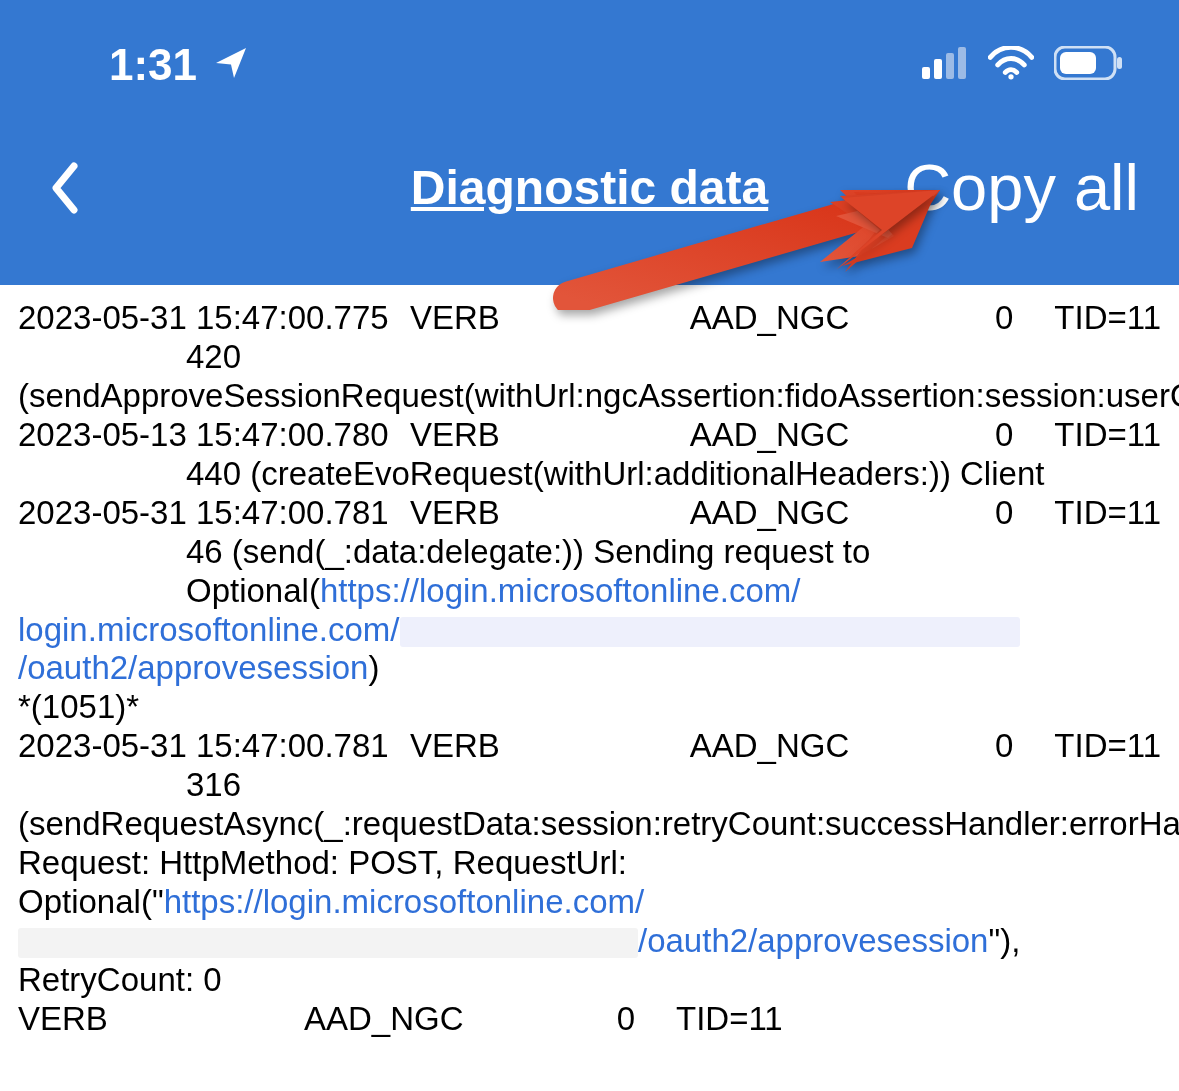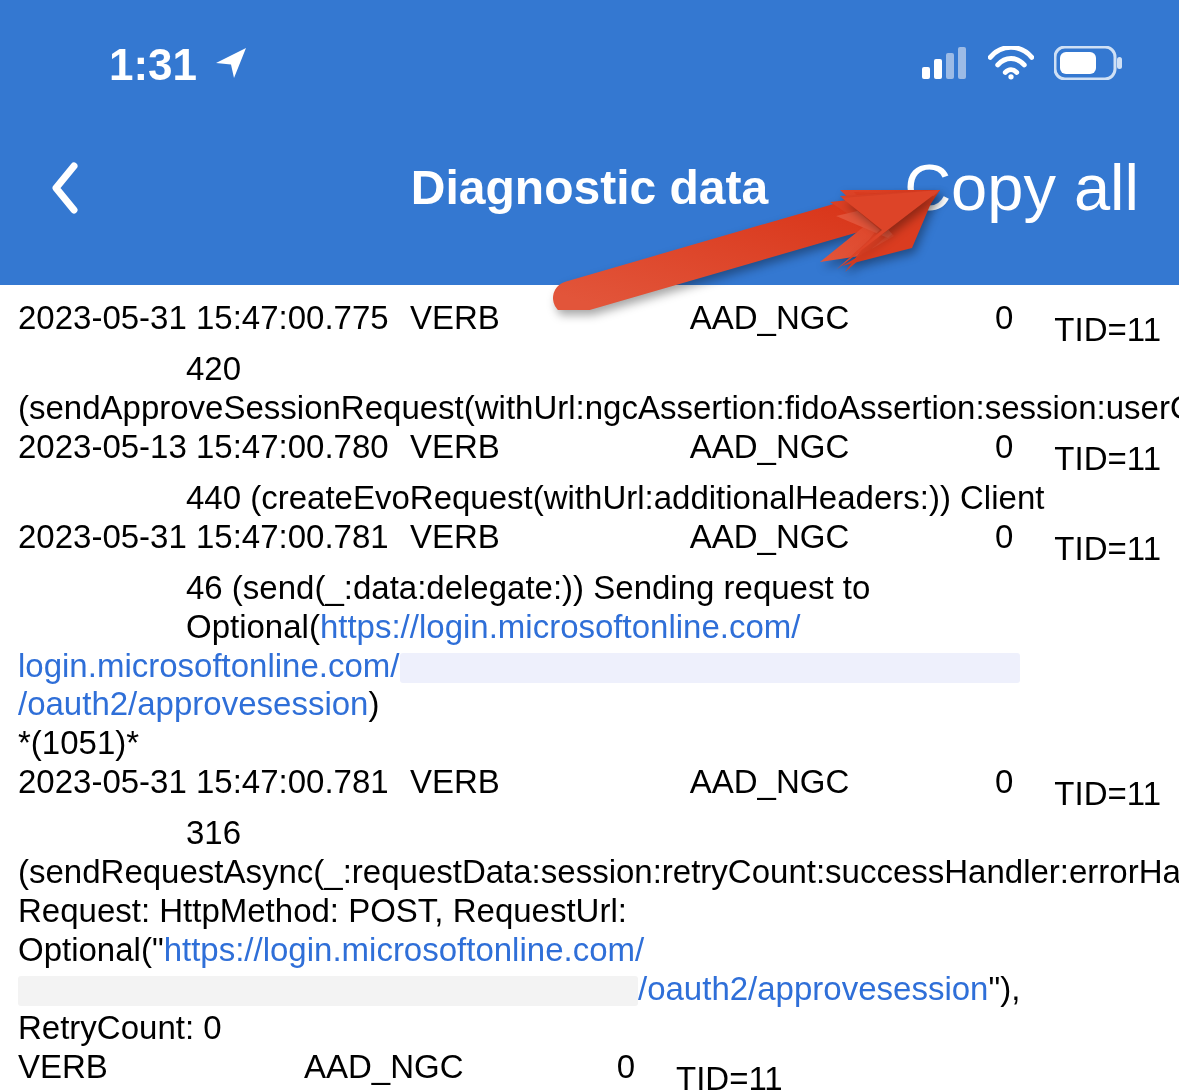--- a/index.html
+++ b/index.html
@@ -20,38 +20,38 @@
     background: #3478d1;
     height: 155px;
     display: flex;
     align-items: center;
     justify-content: space-between;
     padding: 0 40px 40px 40px;
     color: #fff;
     position: relative;
   }
   .back-chevron { width: 50px; height: 60px; display: flex; align-items: center; justify-content: center; cursor: pointer; }
-  .nav-title { font-size: 48px; font-weight: 600; color: #fff; position: absolute; left: 50%; transform: translateX(-50%); }
+  .nav-title { font-size: 48px; font-weight: 600; color: #fff; position: absolute; left: 50%; transform: translateX(-50%); text-decoration: underline; }
   .copy-all { font-size: 65px; font-weight: 400; color: #fff; cursor: pointer; }
   .log-area {
     padding: 14px 18px 0 18px;
     font-size: 33px;
     line-height: 1.18;
     color: #000;
     font-family: -apple-system, Arial, sans-serif;
     overflow: hidden;
     height: calc(1091px - 285px);
     position: relative;
   }
   .log-header-row { display: flex; white-space: pre; gap: 21px; }
   .col-ts { width: 380px; }
   .col-verb { width: 265px; }
   .col-tag { width: 235px; }
   .col-zero { width: 95px; text-align: right; padding-right: 20px; }
-  .col-tid { flex: 1; margin-top: 12px; }
+  .col-tid { flex: 1; }
   .log-body { padding-left: 168px; }
   .log-body-full { padding-left: 0; }
   .link { color: #2f6fd8; }
   .redact1 { display: inline-block; width: 680px; height: 30px; background: #f2f2f2; vertical-align: middle; border-radius: 3px; }
   .redact2 { display: inline-block; width: 620px; height: 30px; background: #eef0fc; vertical-align: middle; border-radius: 3px; }
   .redact3 { display: inline-block; width: 620px; height: 30px; background: #f3f3f3; vertical-align: middle; border-radius: 3px; }
   .arrow-overlay {
     position: absolute;
     left: 540px;
     top: 190px;

